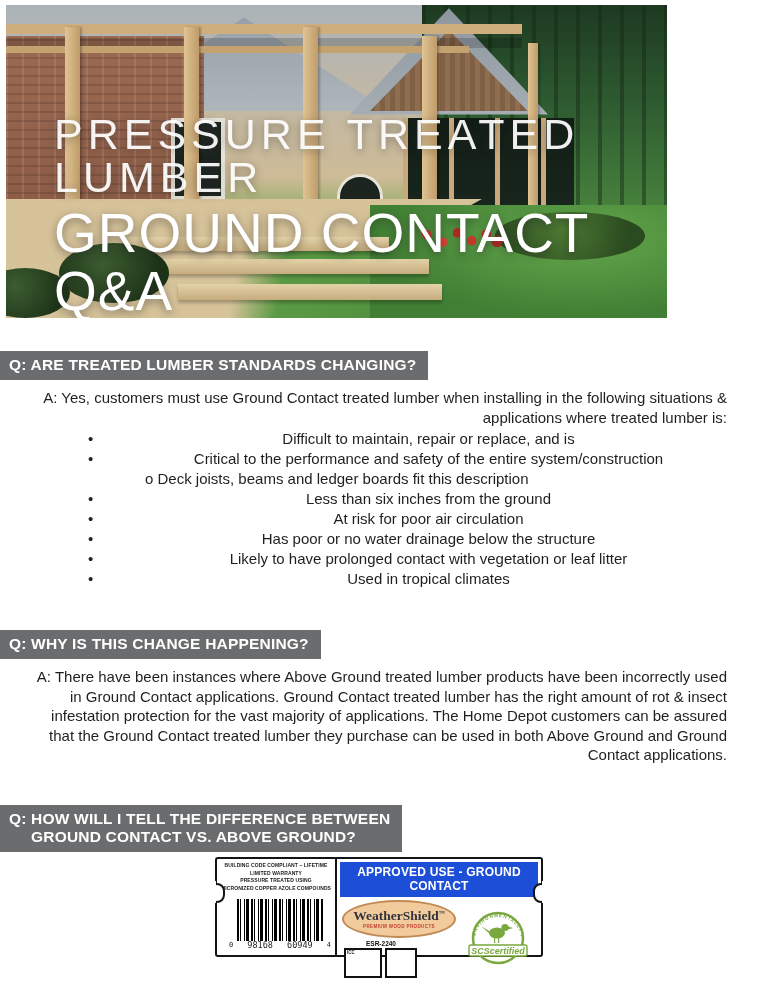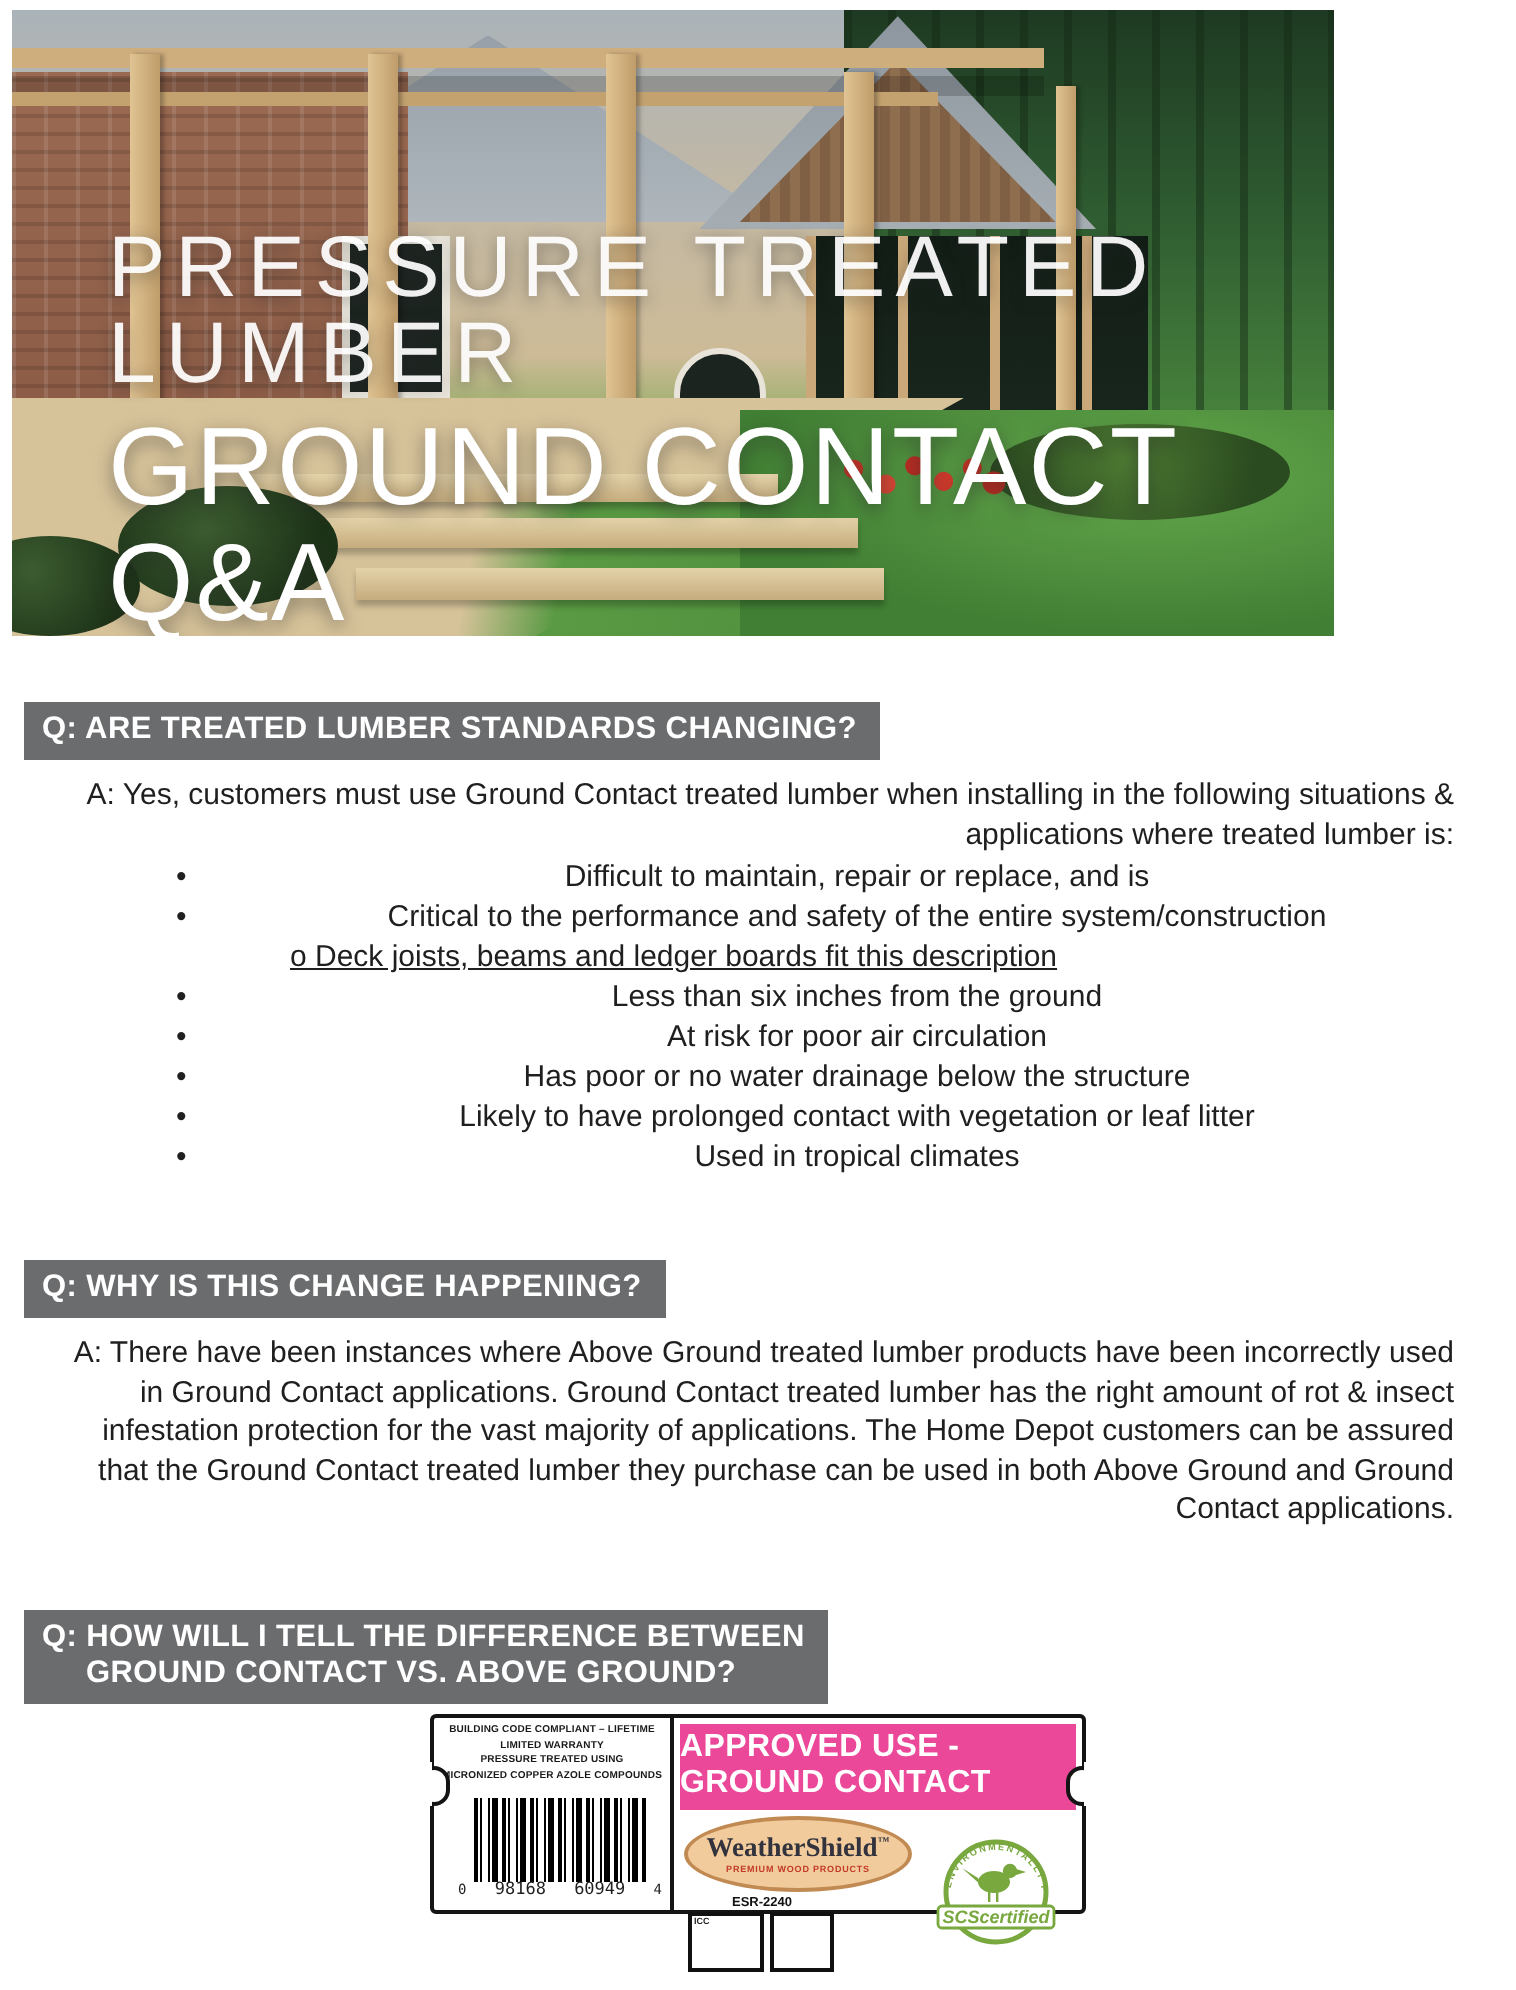--- a/index.html
+++ b/index.html
@@ -39,48 +39,48 @@
      radial-gradient(circle 5px at 30% 62%,#d14433 90%,rgba(0,0,0,0)),
      radial-gradient(circle 5px at 46% 35%,#b52c22 90%,rgba(0,0,0,0)),
      radial-gradient(circle 5px at 62% 58%,#cc3a2c 90%,rgba(0,0,0,0)),
      radial-gradient(circle 5px at 78% 38%,#c23326 90%,rgba(0,0,0,0)),
      radial-gradient(circle 6px at 90% 60%,#b52c22 90%,rgba(0,0,0,0));}
   .hero-title{position:absolute;left:48px;top:108px;width:660px;text-align:left;}
   .hero-title .t1{font-size:43px;font-weight:400;letter-spacing:5px;color:rgba(255,255,255,.93);text-shadow:0 2px 8px rgba(40,40,40,.45);line-height:1.0;}
   .hero-title .t2{font-size:55px;font-weight:400;letter-spacing:1px;color:#fff;text-shadow:0 3px 9px rgba(40,40,40,.5);line-height:1.05;margin-top:6px;}
 
   
-  .qbar{display:inline-block;background:#6b6c6e;color:#fff;font-weight:bold;font-size:15.5px;letter-spacing:.2px;padding:5px 12px 6px 9px;margin-left:12px;line-height:1.18;}
+  .qbar{display:inline-block;background:#6b6c6e;color:#fff;font-weight:bold;font-size:15.5px;letter-spacing:.2px;padding:5px 12px 6px 9px;margin-left:0;line-height:1.18;}
   .qbar .qline2{padding-left:22px;}
   .answer{margin:8px 30px 0 35px;font-size:15px;line-height:1.3;max-width:692px;text-align:right;}
   .bullets{margin:2px 0 0 88px;font-size:15px;line-height:1.33;}
   .bullet{position:relative;padding-left:11px;text-align:center;}
   .bullet::before{content:"\2022";position:absolute;left:0;top:0;}
-  .subbullet{padding-left:57px;text-decoration:underline;}
+  .subbullet{padding-left:57px;}
   .sec1{margin-top:28px;}
   .sec2{margin-top:41px;}
   .sec3{margin-top:40px;}
 
   
   .endtag{position:relative;width:324px;height:96px;margin:5px auto 0 auto;border:2px solid #141414;border-radius:3px;background:#fff;display:flex;}
   .notch{position:absolute;width:12px;height:16px;background:#fff;border:2px solid #141414;border-radius:8px;z-index:3;}
   .notch-l{left:-8px;top:24px;}
   .notch-r{right:-8px;top:24px;}
   .notch-mask-l{position:absolute;left:-10px;top:22px;width:9px;height:22px;background:#fff;z-index:4;}
   .notch-mask-r{position:absolute;right:-10px;top:22px;width:9px;height:22px;background:#fff;z-index:4;}
   .tag-left{width:118px;position:relative;padding:3px 2px 2px 2px;box-sizing:border-box;}
   .compliance{font-size:5px;font-weight:bold;text-align:center;line-height:1.5;color:#1a1a1a;letter-spacing:.1px;}
   .barcode-wrap{position:absolute;left:12px;right:4px;bottom:5px;}
   .bars{height:42px;margin:0 8px;background:
      repeating-linear-gradient(90deg,#000 0 2px,#fff 2px 3px,#000 3px 4px,#fff 4px 7px,#000 7px 8px,#fff 8px 9px,#000 9px 12px,#fff 12px 14px);}
   .digits{display:flex;align-items:flex-end;justify-content:space-between;font-size:8.5px;margin-top:-1px;font-family:"DejaVu Sans Mono",monospace;}
   .digits .edge{font-size:7px;padding-bottom:1px;}
   .tag-div{width:2px;background:#141414;}
   .tag-right{flex:1;position:relative;padding:3px 3px 2px 3px;box-sizing:border-box;}
-  .banner{background:#ec4899;color:#fff;font-weight:bold;font-size:16px;letter-spacing:.2px;padding:3px 0 4px 0;}
+  .banner{background:#1d4ed8;color:#fff;font-weight:bold;font-size:12px;text-align:center;letter-spacing:.2px;padding:3px 0 4px 0;}
   .tag-body{display:flex;margin-top:3px;}
   .tag-col-left{width:118px;display:flex;flex-direction:column;align-items:center;}
   .ws-oval{width:110px;height:34px;background:radial-gradient(ellipse at 50% 30%,#f9ddb4,#eec astray);background-color:#f2cb9c;border:2px solid #c08a52;border-radius:50%;display:flex;flex-direction:column;align-items:center;justify-content:center;}
   .ws-name{font-family:"Liberation Serif","DejaVu Serif",serif;font-weight:bold;font-size:13.5px;color:#33333d;line-height:1;}
   .ws-name sup{font-size:6px;}
   .ws-sub{font-size:4.5px;font-weight:bold;color:#c23a28;letter-spacing:.4px;margin-top:1px;}
   .esr{font-size:6.5px;font-weight:bold;color:#111;margin:2px 0 1px 0;align-self:flex-start;padding-left:26px;}
   .cert-row{display:flex;gap:3px;align-self:flex-start;padding-left:4px;}
   .icc-box{width:34px;height:26px;border:2px solid #111;position:relative;background:#fff;}
   .icc-txt{position:absolute;left:1px;top:0px;font-size:4.5px;font-weight:bold;}

